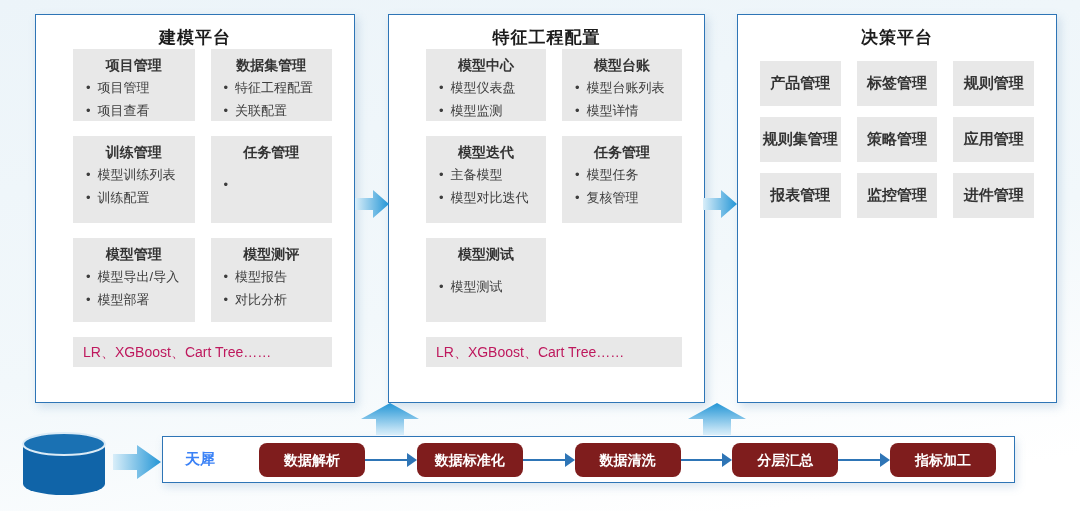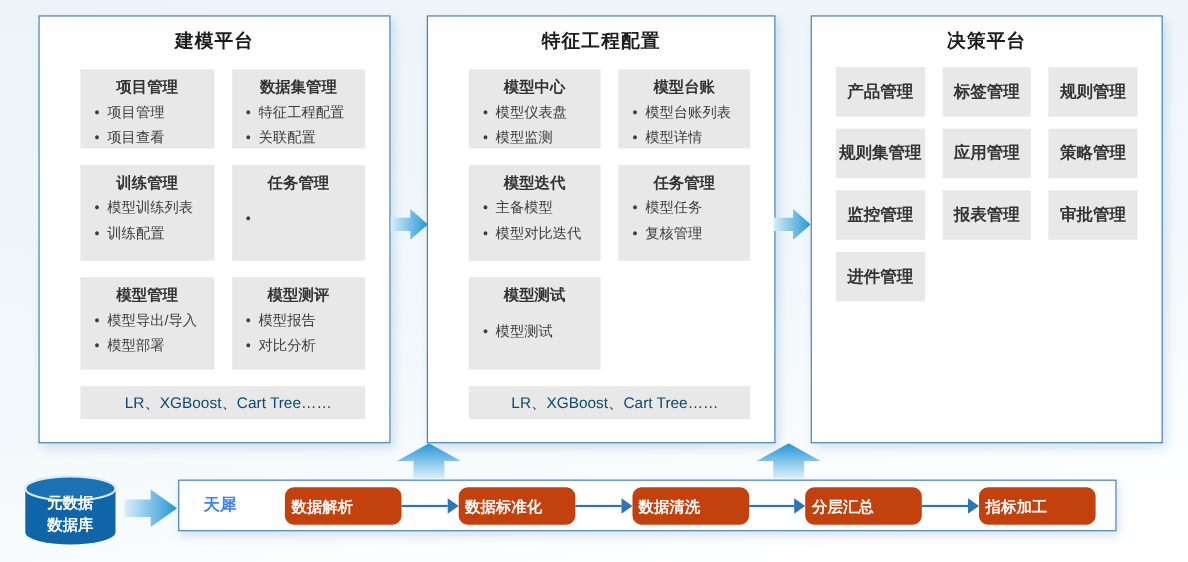--- a/index.html
+++ b/index.html
@@ -26,40 +26,40 @@
 
   .panel-title {
     margin:11px 0 0; text-align:center;
     font-size:17px; font-weight:bold; color:#1c1c1c; letter-spacing:1px;
   }
 
   .module-grid {
     display:grid; grid-template-columns:1fr 1fr;
     grid-template-rows:72px 87px 84px 30px;
     column-gap:16px; row-gap:15px;
-    margin:14px 22px 0;
+    margin:0 22px 0;
     padding-left:15px;
   }
   .box { background:#e8e8e8; padding:5px 7px 0; overflow:hidden; }
   .box-title {
     text-align:center; font-size:14px; font-weight:bold; color:#333;
     margin:3px 0 3px;
   }
   .box-list { list-style:none; margin:0; padding:0 0 0 4px; }
   .box-list li {
     display:flex; align-items:flex-start;
     font-size:13px; color:#3d3d3d; line-height:1.5; margin-bottom:3px;
   }
   .box-list .dot { margin:0 7px 0 2px; flex:0 0 auto; }
   .box.single .box-list { margin-top:13px; }
 
   .strip {
     grid-column:1 / -1; background:#e8e8e8;
-    font-size:14px; color:#0c4a6e; line-height:30px; padding-left:10px;
-    white-space:nowrap; overflow:hidden;text-align:center;
+    font-size:14px; color:#be185d; line-height:30px; padding-left:10px;
+    white-space:nowrap; overflow:hidden;
   }
 
   .decision-grid {
     display:grid; grid-template-columns:1fr 1fr 1fr; grid-auto-rows:45px;
     gap:11px 16px; margin:12px 22px 0;
   }
   .tile {
     background:#e8e8e8; display:flex; align-items:center; justify-content:center;
     font-size:15px; font-weight:bold; color:#333;
   }
@@ -81,22 +81,22 @@
 
   .pipeline-bar {
     position:absolute; left:162px; top:436px; width:853px; height:47px;
     background:#fff; border:1.6px solid #2e75b6;
     display:flex; align-items:center; padding:0 18px 0 22px;
     box-shadow:2px 4px 8px rgba(110,155,195,.25);
   }
   .engine-label { font-size:15px; font-weight:bold; color:#3b82f6; flex:0 0 auto; }
   .stages { flex:1; display:flex; align-items:center; margin-left:44px; }
   .pill {
-    background:#c2410c; color:#fff; font-weight:bold; font-size:14px;
-    height:34px; line-height:34px; min-width:106px; 
+    background:#7f1d1d; color:#fff; font-weight:bold; font-size:14px;
+    height:34px; line-height:34px; min-width:106px; text-align:center;
     border-radius:8px; padding:0 6px; flex:0 0 auto;
   }
   .connector { flex:1 1 34px; display:flex; align-items:center; min-width:30px; }
   .connector-line { flex:1; height:2px; background:#2e75b6; }
   .connector-head {
     width:0; height:0; flex:0 0 auto;
     border-left:10px solid #2e75b6;
     border-top:7px solid transparent; border-bottom:7px solid transparent;
   }
 </style>
@@ -291,30 +291,29 @@
     <h2 class="panel-title">决策平台</h2>
     <div class="decision-grid">
   <div class="tile">产品管理</div>
 
   <div class="tile">标签管理</div>
 
   <div class="tile">规则管理</div>
 
   <div class="tile">规则集管理</div>
 
+  <div class="tile">策略管理</div>
+
   <div class="tile">应用管理</div>
 
-  <div class="tile">策略管理</div>
+  <div class="tile">报表管理</div>
 
   <div class="tile">监控管理</div>
 
-  <div class="tile">报表管理</div>
-
-
-  <div class="tile">审批管理</div>
+
 
   <div class="tile">进件管理</div>
 </div>
   </section>
 
   <svg class="flow-svg arrow-p1-p2" width="34" height="34" viewBox="0 0 34 34">
     <polygon points="0,11 18,11 18,3 34,17 18,31 18,23 0,23" fill="url(#gradR)"></polygon>
   </svg>
   <svg class="flow-svg arrow-p2-p3" width="34" height="34" viewBox="0 0 34 34">
     <polygon points="0,11 18,11 18,3 34,17 18,31 18,23 0,23" fill="url(#gradR)"></polygon>
@@ -325,24 +324,20 @@
   </svg>
   <svg class="flow-svg arrow-up-2" width="58" height="32" viewBox="0 0 58 32">
     <polygon points="29,0 58,16 43,16 43,32 15,32 15,16 0,16" fill="url(#gradU)"></polygon>
   </svg>
 
   <div class="db-cylinder">
     <svg width="96" height="66" viewBox="0 0 96 66">
       <path d="M7,13 v40 a41,11 0 0 0 82,0 v-40 z" fill="#1064a8"></path>
       <ellipse cx="48" cy="13" rx="41" ry="11" fill="#1a71b3" stroke="#dcebf6" stroke-width="2"></ellipse>
     </svg>
-    <div class="db-label">
-      <div>元数据</div>
-      <div>数据库</div>
-    </div>
   </div>
 
   <svg class="flow-svg arrow-db-bar" width="48" height="40" viewBox="0 0 48 40">
     <polygon points="0,12 24,12 24,3 48,20 24,37 24,28 0,28" fill="url(#gradR)"></polygon>
   </svg>
 
   <div class="pipeline-bar">
     <span class="engine-label">天犀</span>
     <div class="stages" id="stages">
   <div class="pill">数据解析</div>

